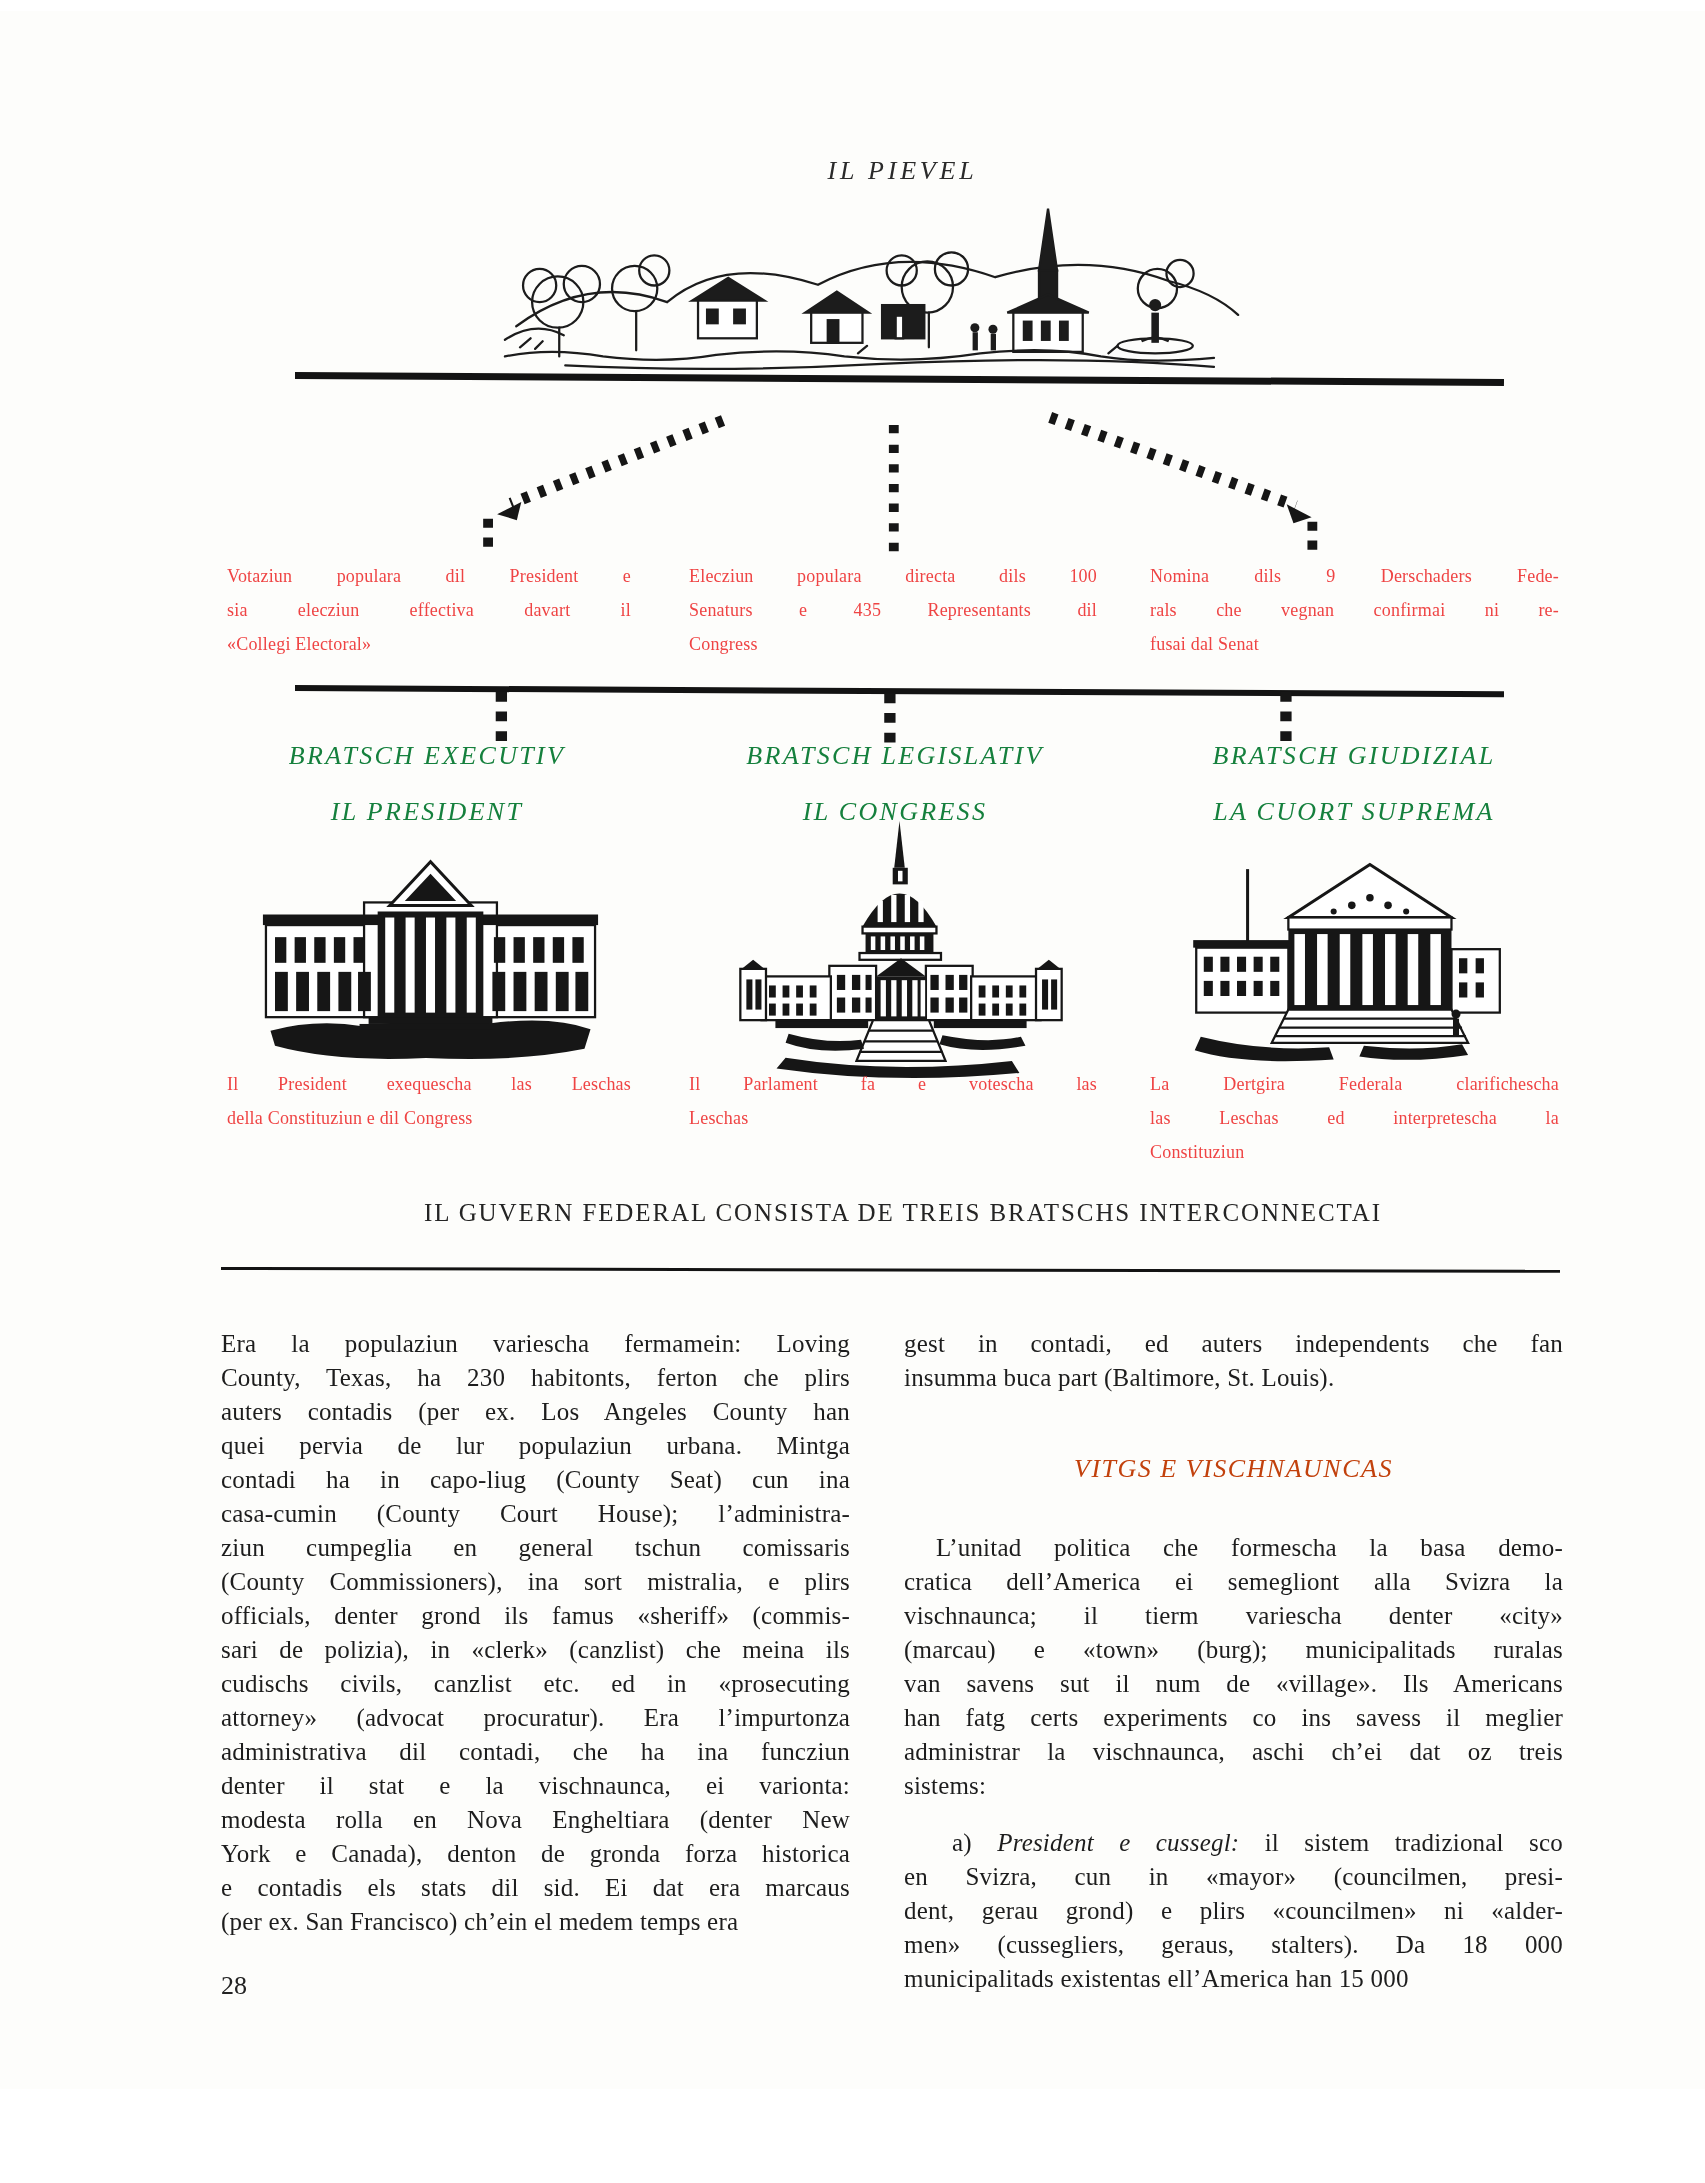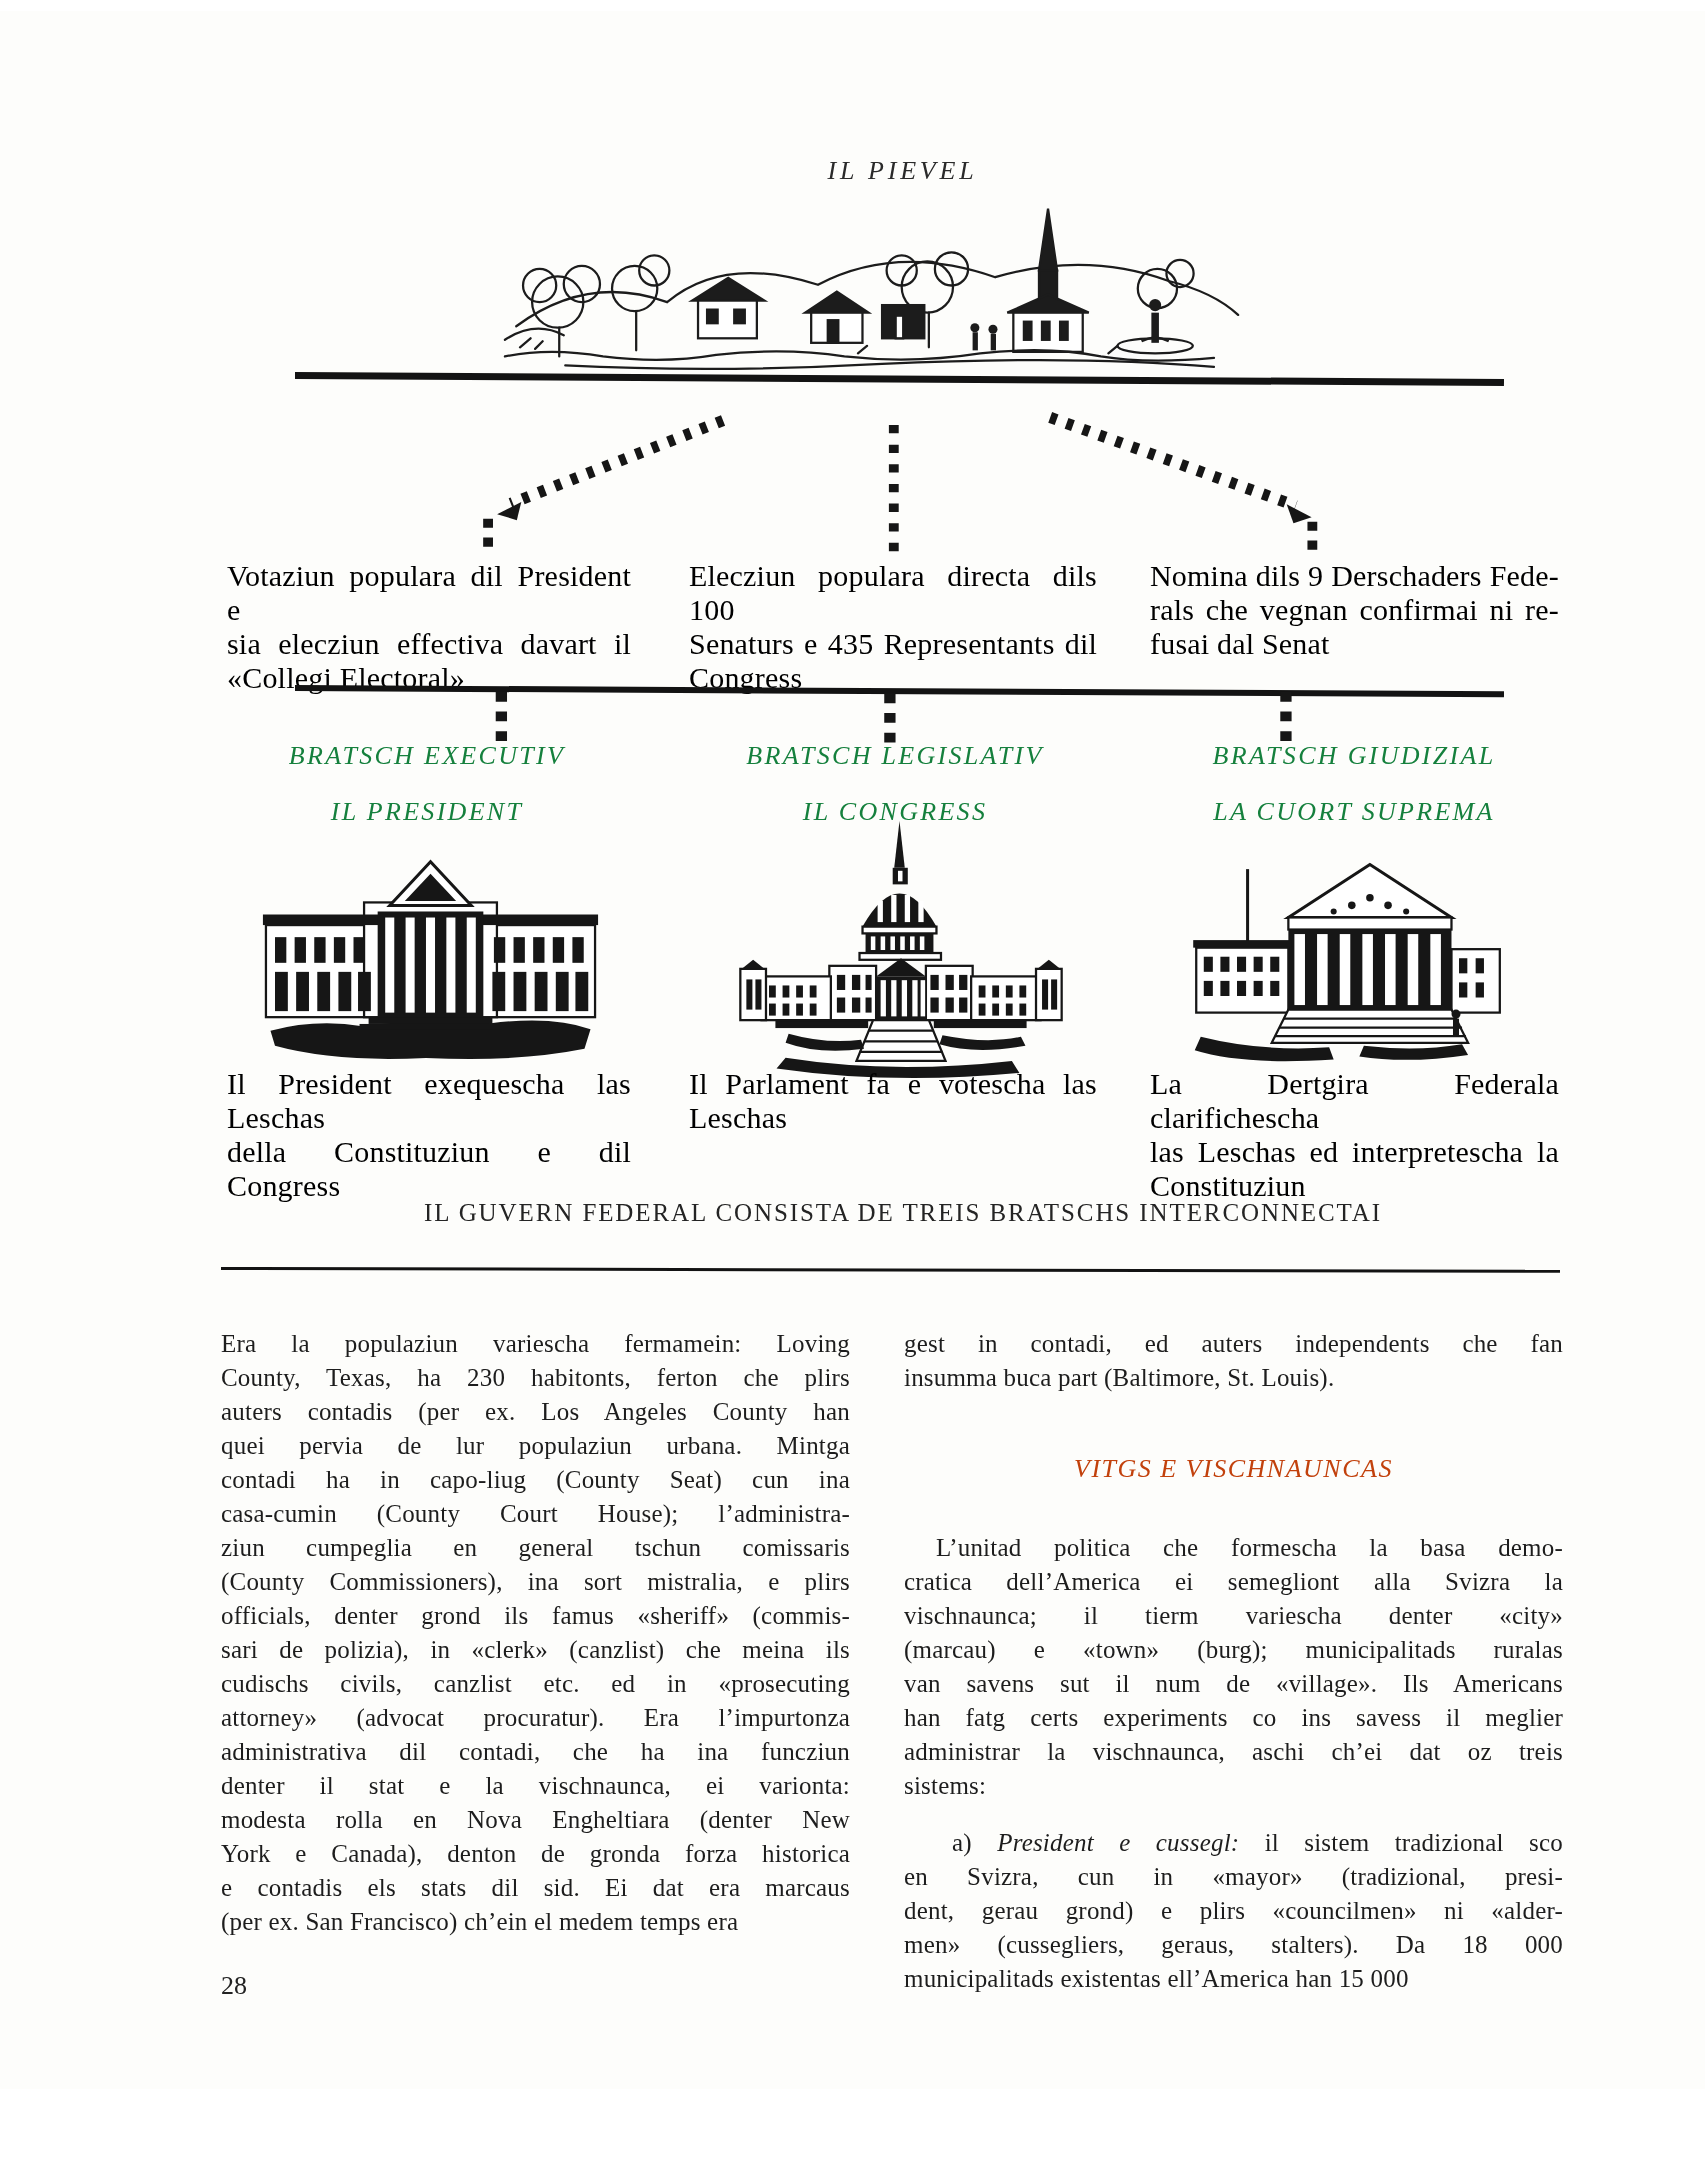--- a/index.html
+++ b/index.html
@@ -9,21 +9,21 @@
     font-family:Liberation Serif, serif;
   }
   .abs{position:absolute;}
   .rule{background:#131313;}
   .page-title{
     font-style:italic;font-size:26px;letter-spacing:3.8px;text-align:center;color:#2a2a2a;
   }
   .branch-head{
     font-style:italic;font-size:26px;letter-spacing:2.3px;text-align:center;color:#15803d;white-space:nowrap;
   }
-  .toptext,.caption{font-size:30px;line-height:34px;letter-spacing:0.2px;color:#000000;}
+  .toptext,.caption{font-size:18px;line-height:34px;letter-spacing:0.2px;color:#ef4444;}
   .bodycol{font-size:25px;line-height:34px;letter-spacing:0.2px;color:#1d1d1d;}
   .jpar > div{text-align:justify;text-align-last:justify;}
   .jpar > div:last-child{text-align-last:left;}
   .indent-first > div:first-child{text-indent:32px;}
   .indent-first-deep > div:first-child{text-indent:48px;}
   .banner{
     font-size:25px;letter-spacing:1.9px;text-align:center;color:#242424;white-space:nowrap;
   }
   .section-head{
     font-style:italic;font-size:26px;letter-spacing:1.5px;text-align:center;color:#c2410c;
@@ -405,21 +405,21 @@
         <div class="tline">cratica dell’America ei semegliont alla Svizra la</div>
         <div class="tline">vischnaunca; il tierm variescha denter «city»</div>
         <div class="tline">(marcau) e «town» (burg); municipalitads ruralas</div>
         <div class="tline">van savens sut il num de «village». Ils Americans</div>
         <div class="tline">han fatg certs experiments co ins savess il meglier</div>
         <div class="tline">administrar la vischnaunca, aschi ch’ei dat oz treis</div>
         <div class="tline">sistems:</div>
       </div>
     <div class="para p-a jpar indent-first-deep">
         <div class="tline">a) <i>President e cussegl:</i> il sistem tradizional sco</div>
-        <div class="tline">en Svizra, cun in «mayor» (tradizional, presi-</div>
+        <div class="tline">en Svizra, cun in «mayor» (councilmen, presi-</div>
         <div class="tline">dent, gerau grond) e plirs «councilmen» ni «alder-</div>
         <div class="tline">men» (cussegliers, geraus, stalters). Da 18 000</div>
         <div class="tline">municipalitads existentas ell’America han 15 000</div>
       </div>
   </div>
 
   <div class="abs pageno" style="left:221px;top:1960px;">28</div>
 
 </div>
 

